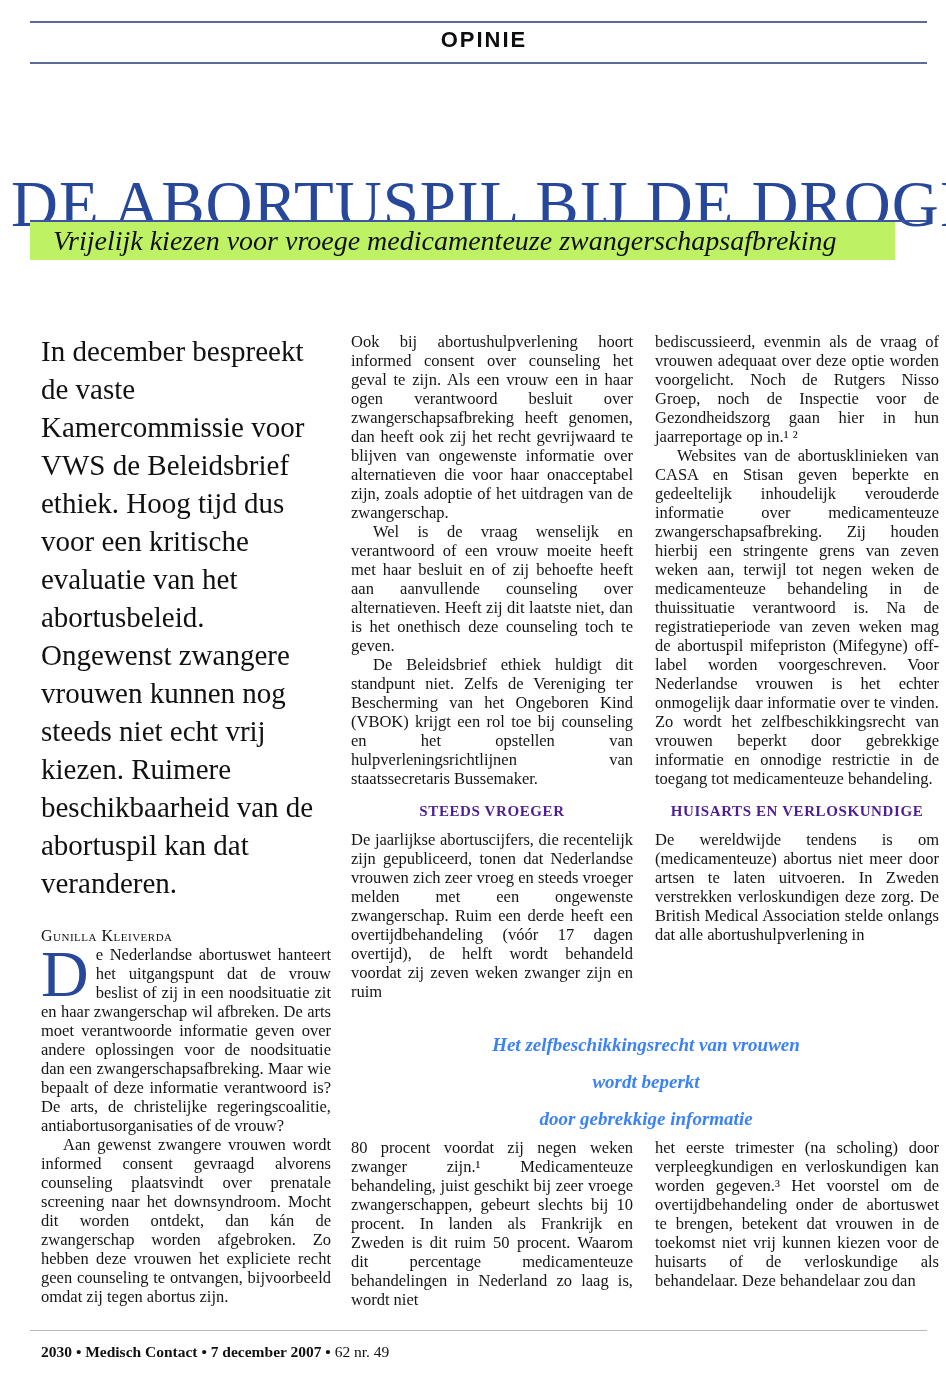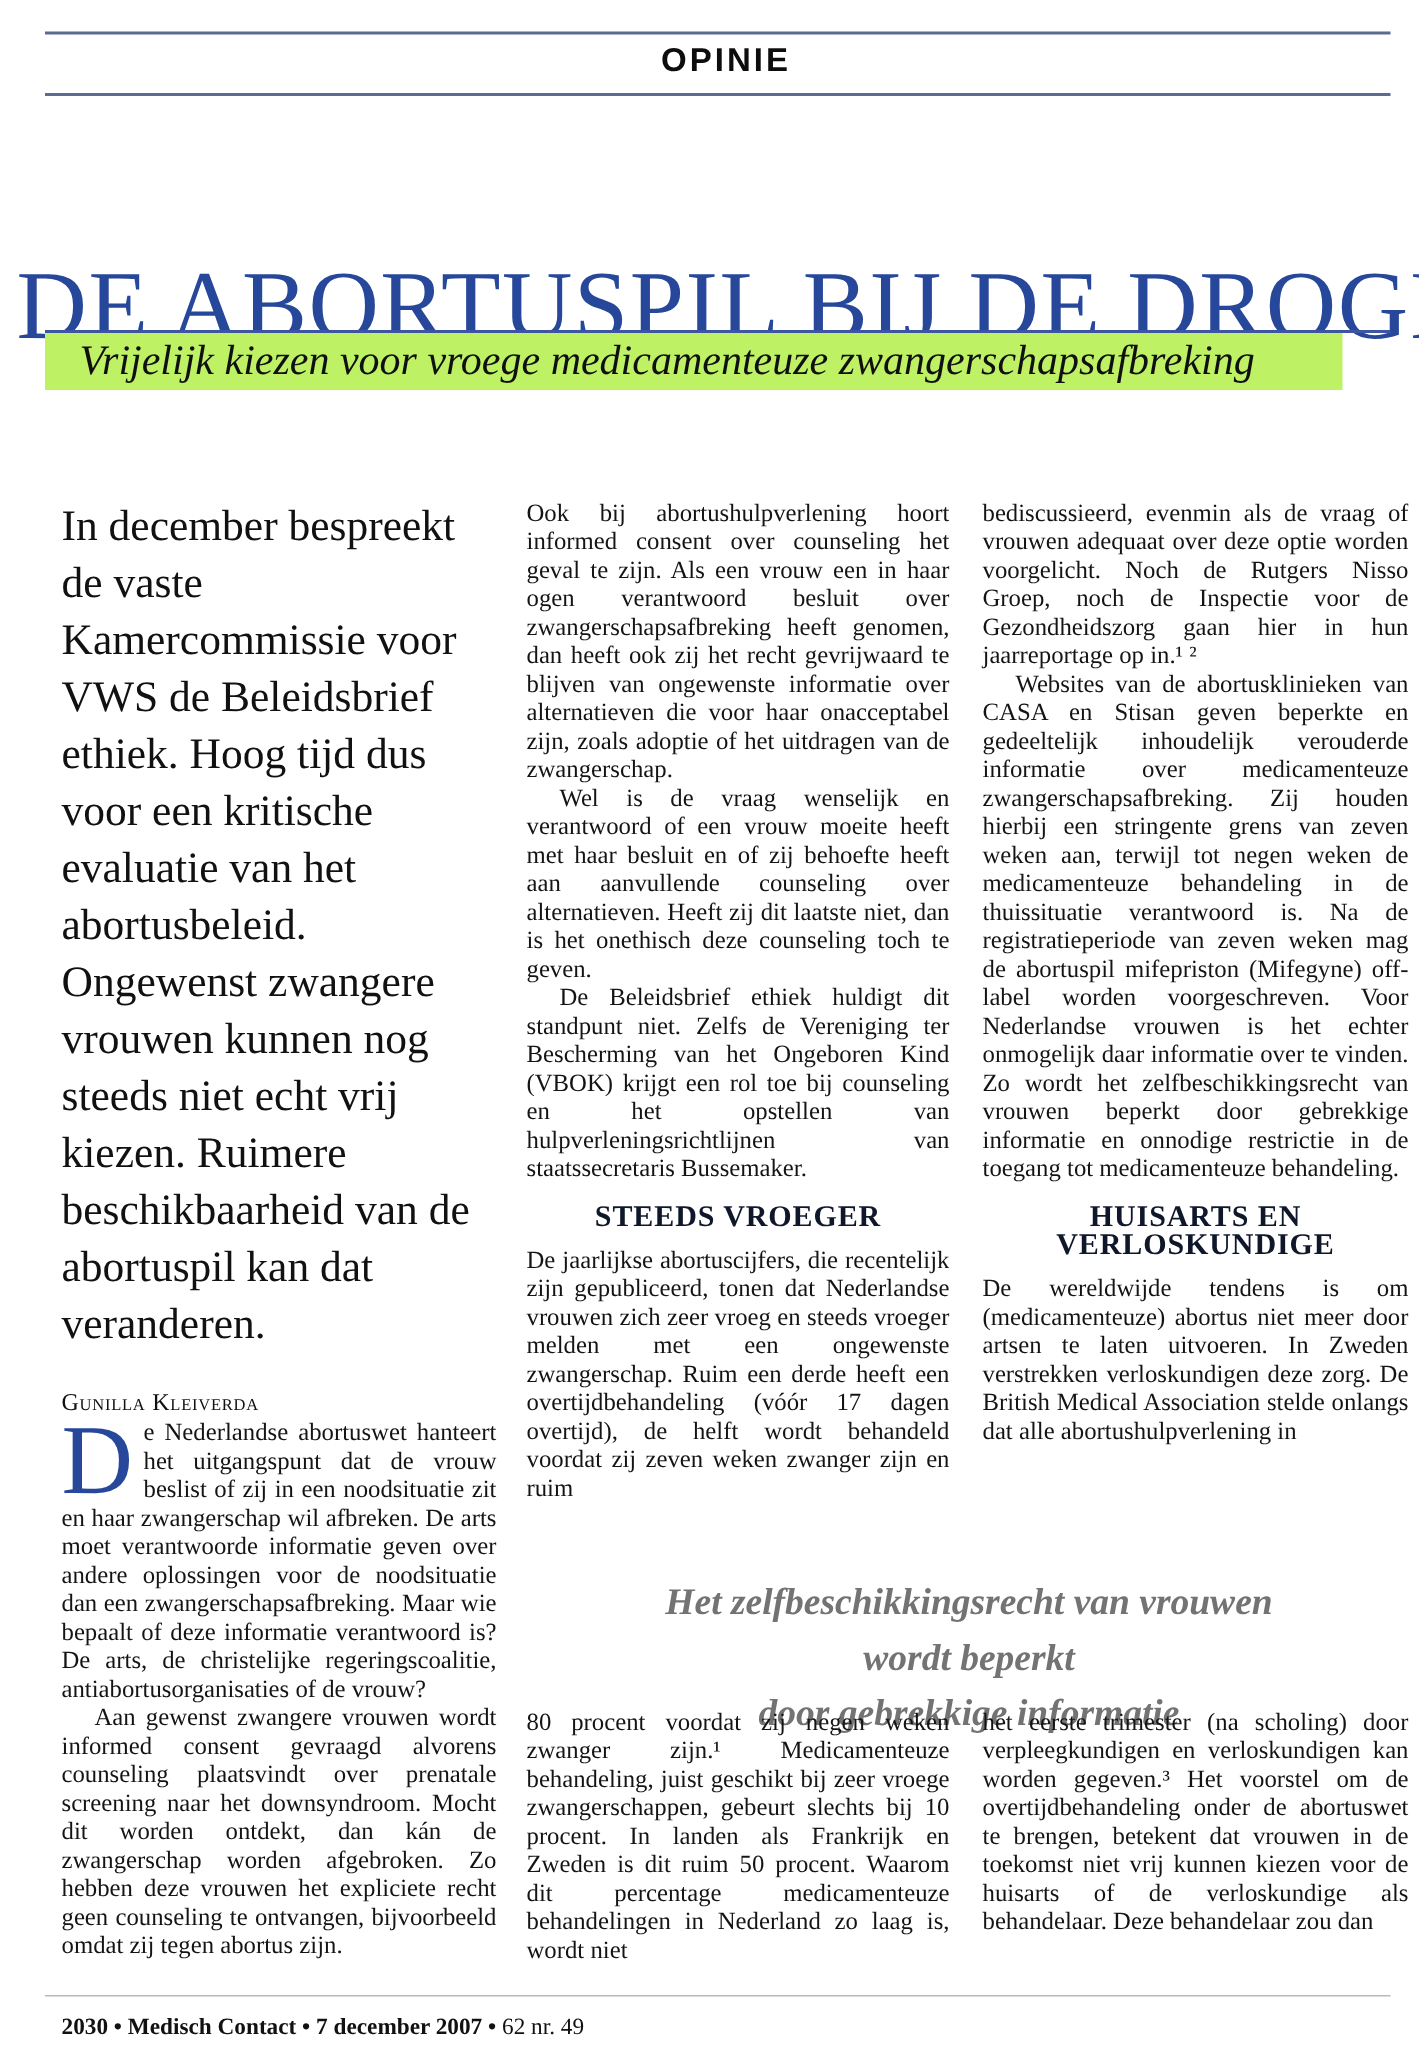--- a/index.html
+++ b/index.html
@@ -49,27 +49,27 @@
   .byline {
     margin-top:24px; font-variant:small-caps; font-size:16px;
     letter-spacing:0.5px; color:#111111; text-align:left;
   }
   .lead { margin-top:32px; }
   .dropcap {
     float:left; color:#27479a; font-size:66px; line-height:50px;
     padding:4px 7px 0 0; font-family:"Liberation Serif", serif;
   }
   .sechead {
-    text-align:center; color:#0f172a; font-weight:bold; font-size:20px;
+    text-align:center; color:#4c1d95; font-weight:bold; font-size:15px;
     letter-spacing:0.6px; margin:14px 0 9px 0 !important;
   }
   .pullquote {
-    left:340px; top:1050px; width:590px; text-align:center;
-    color:#737373; font-weight:bold; font-style:italic;
-    font-size:25px; line-height:37px;
+    left:340px; top:1026px; width:590px; text-align:center;
+    color:#3b82f6; font-weight:bold; font-style:italic;
+    font-size:19px; line-height:37px;
   }
 
   
   .footer-rule { left:30px; top:1330px; width:886px; height:0; border-top:1px solid #b6bac4; }
   .footer { left:30px; top:1343px; font-size:15.5px; color:#111111; }
   .footer .fb { font-weight:bold; }
   .footer .fr { font-weight:normal; }
 </style>
 </head>
 <body>

